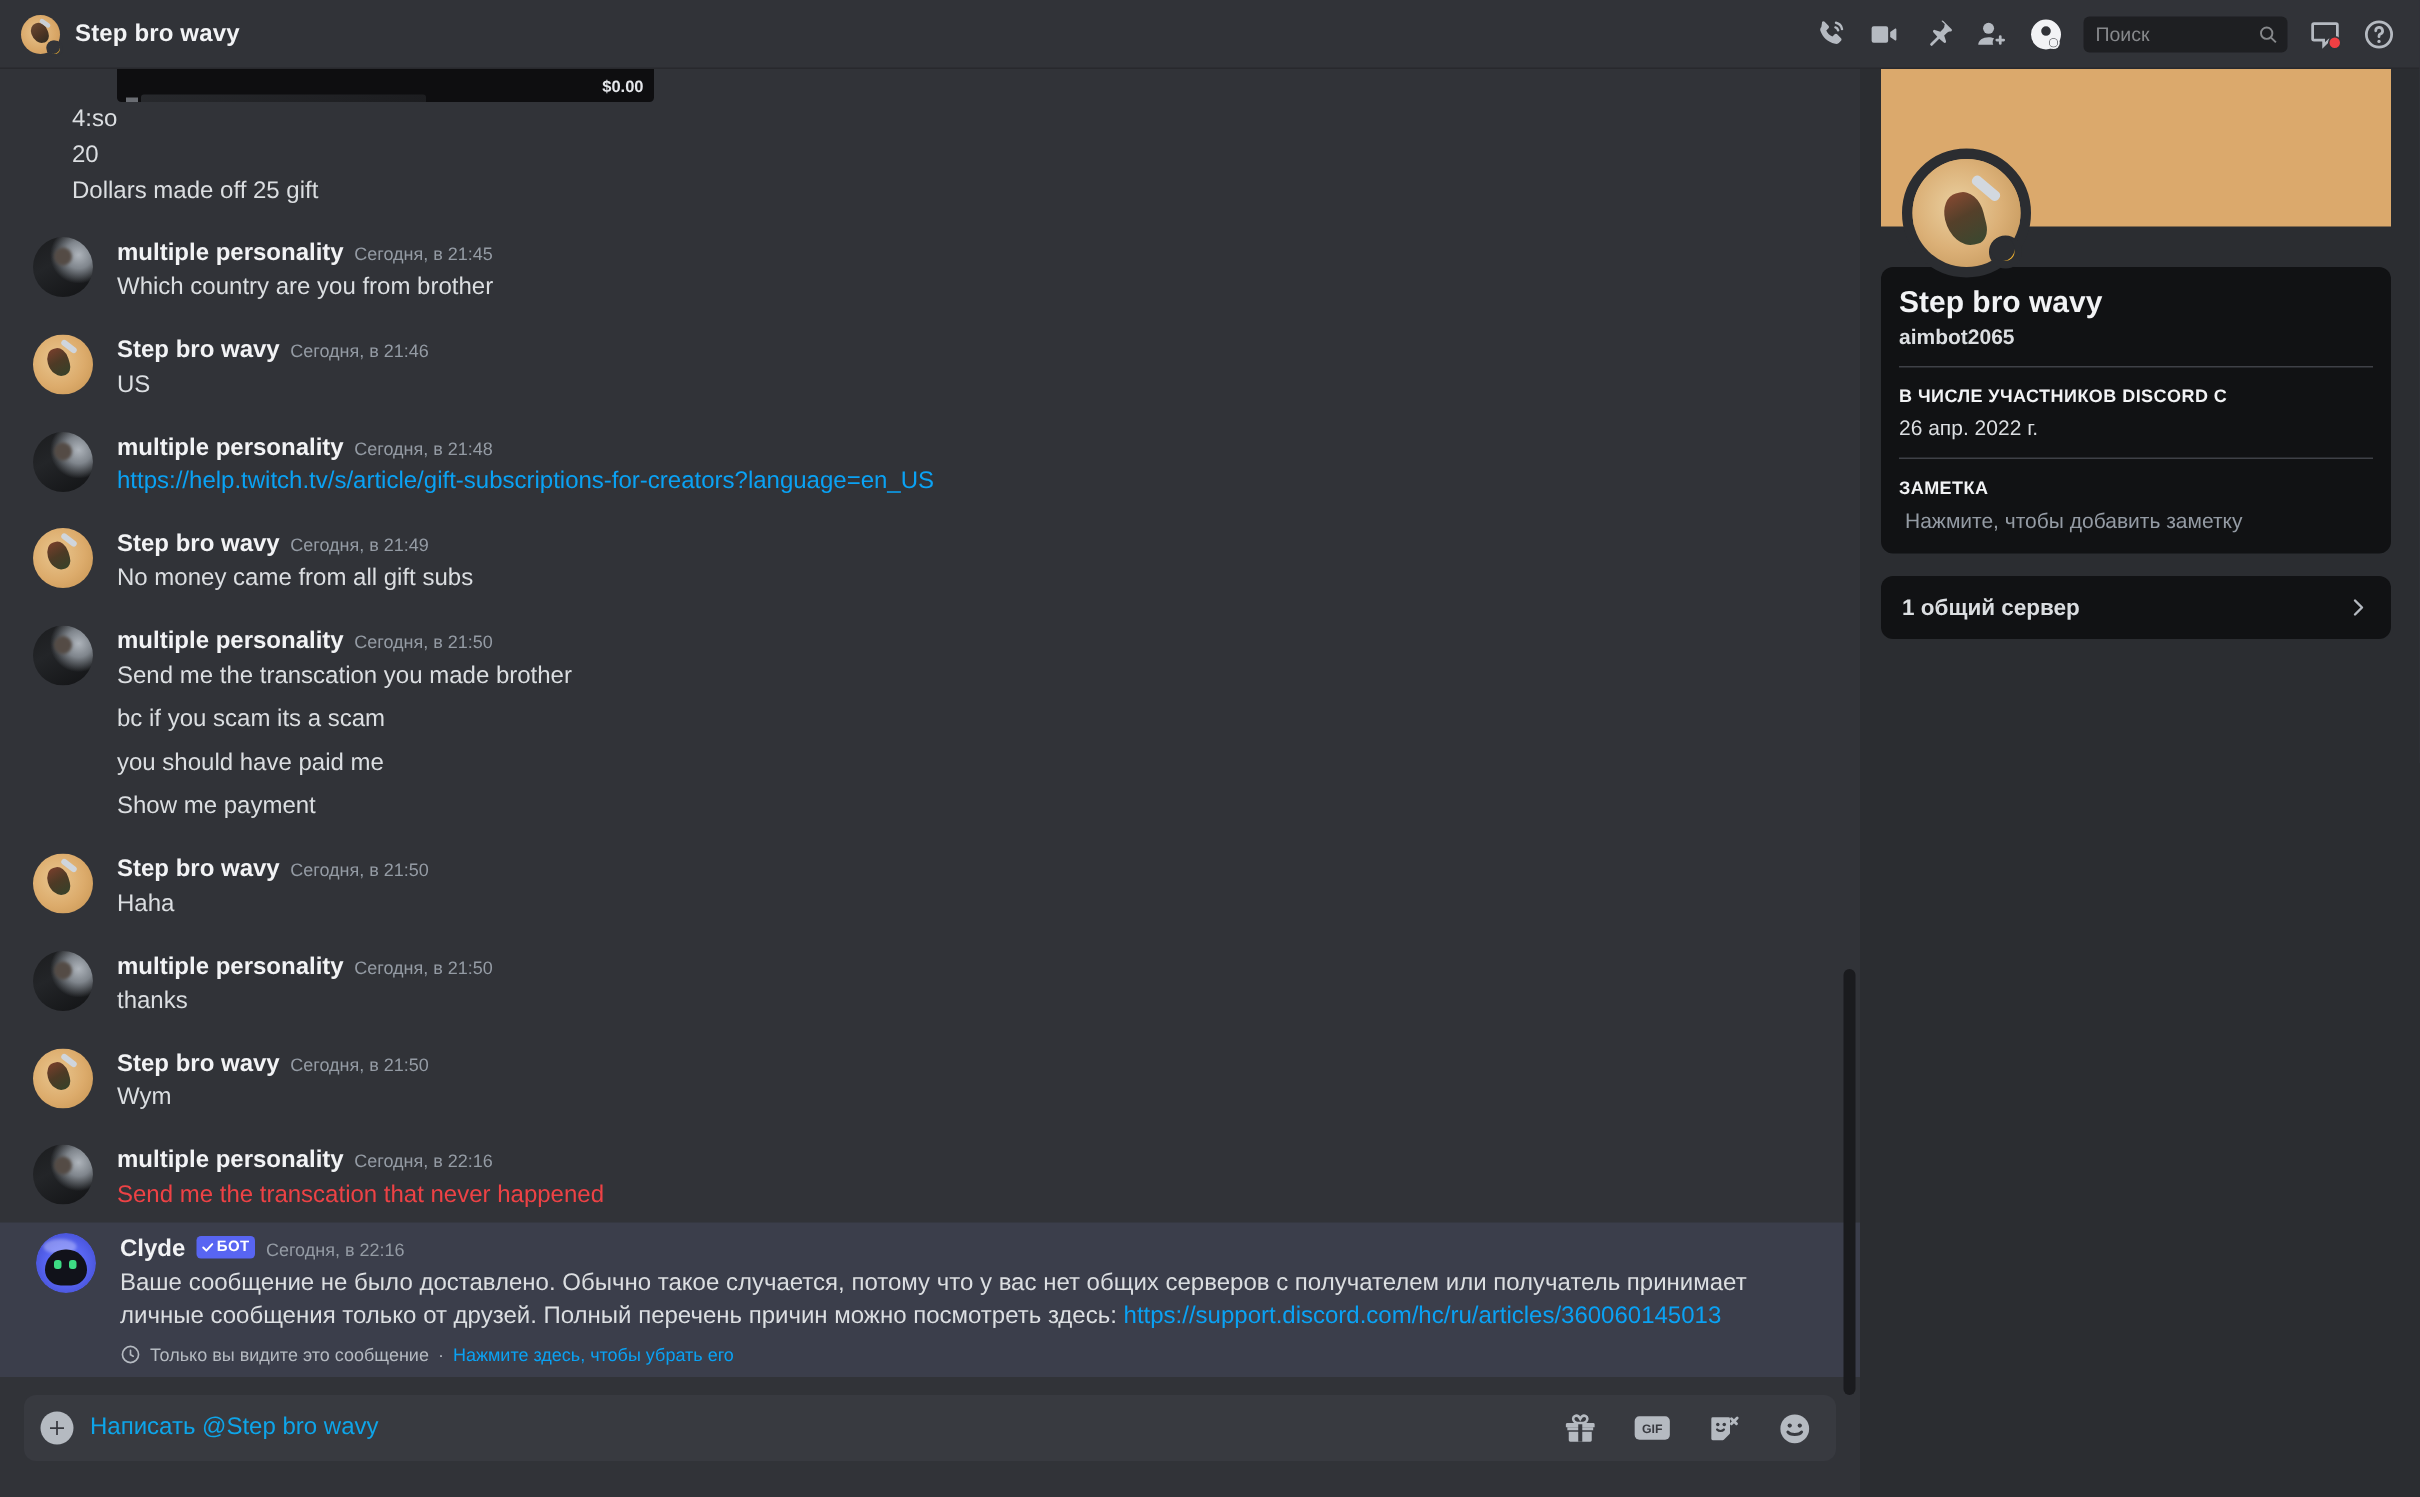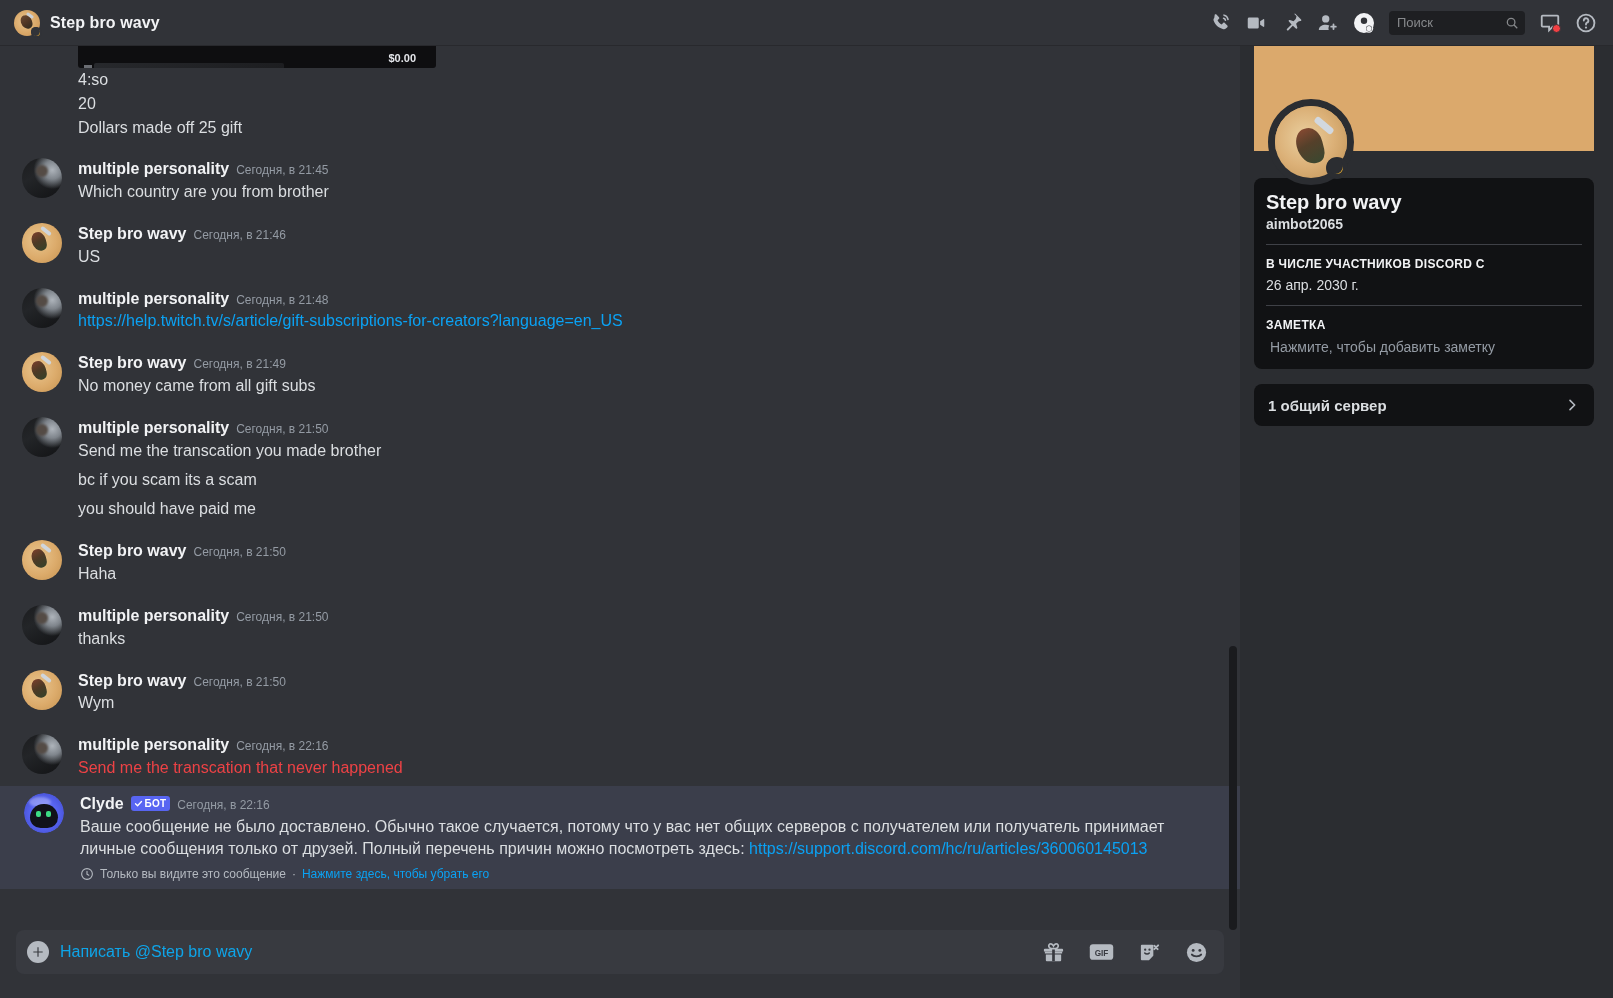--- a/index.html
+++ b/index.html
@@ -73,31 +73,31 @@
     flex: 1; position: relative; overflow: hidden; padding-bottom: 6px;
   }
   .msg-inner { padding: 0 0 8px 0; }
 
   
   .embed-frag {
     margin-left: 78px; width: 358px; height: 22px; background: #0e0e10;
     position: relative; border-radius: 0 0 3px 3px; overflow: hidden;
   }
   .embed-frag .price {
-    position: absolute; right: 20px; top: 6px; font-size: 11px; font-weight: 700; color: #e4e6ea; text-align: right;
+    position: absolute; right: 7px; top: 6px; font-size: 11px; font-weight: 700; color: #e4e6ea; text-align: right;
   }
   .embed-frag .ghost {
     position: absolute; left: 16px; top: 17px; width: 190px; height: 9px;
     background: linear-gradient(90deg,#2b2d31,#1f2023); opacity: .85; border-radius: 2px;
   }
   .embed-frag .ghost-dash {
     position: absolute; left: 6px; top: 19px; width: 8px; height: 3px; background: #6a6d73;
   }
 
-  .cont-line { padding: 1px 48px 1px 78px; font-size: 16px; line-height: 1.375; color: #dbdee1; }
+  .cont-line { padding: 1px 48px 1px 48px; font-size: 16px; line-height: 1.375; color: #dbdee1; }
 
   .message {
     position: relative; padding: 2px 48px 2px 78px; margin-top: 17px;
   }
   .message.ephemeral {
     background: #3b3e4b; margin-top: 5px; padding-top: 8px; padding-bottom: 8px;
     border-left: 2px solid transparent;
   }
   .message .avatar {
     position: absolute; left: 22px; top: 1px; width: 40px; height: 40px;
@@ -398,20 +398,21 @@
             <div class="avatar">
                 <div class="av-person"></div>
               </div>
             <div class="msg-head">
               <span class="author">multiple personality</span>
               <span class="ts">Сегодня, в 21:50</span>
             </div>
             <div class="msg-text">Send me the transcation you made brother</div>
             <div class="msg-text" style="margin-top:6px">bc if you scam its a scam</div>
             <div class="msg-text" style="margin-top:6px">you should have paid me</div>
+            <div class="msg-text" style="margin-top:6px">Show me payment</div>
           </div>
 
           <div class="message">
             <div class="avatar">
                 <div class="av-wavy">
                   <div class="b1"></div>
                   <div class="b2"></div>
                 </div>
               </div>
             <div class="msg-head">
@@ -555,21 +556,21 @@
               </div>
             <div class="pf-status"></div>
           </div>
         </div>
 
         <div class="pf-card">
           <div class="pf-name">Step bro wavy</div>
           <div class="pf-tag">aimbot2065</div>
           <div class="pf-divider"></div>
           <div class="pf-label">В числе участников Discord с</div>
-          <div class="pf-value">26 апр. 2030 г.</div>
+          <div class="pf-value">26 апр. 2022 г.</div>
           <div class="pf-divider"></div>
           <div class="pf-label">Заметка</div>
           <div class="pf-note-input">Нажмите, чтобы добавить заметку</div>
         </div>
 
         <div class="mutual-card">
           <div class="mutual-text">1 общий сервер</div>
           <span class="mutual-chev">
             <svg width="16" height="16" viewBox="0 0 24 24" fill="none" stroke="currentColor" stroke-width="2.4" stroke-linecap="round" stroke-linejoin="round">
                 <path d="M9 5l7 7-7 7"></path>

